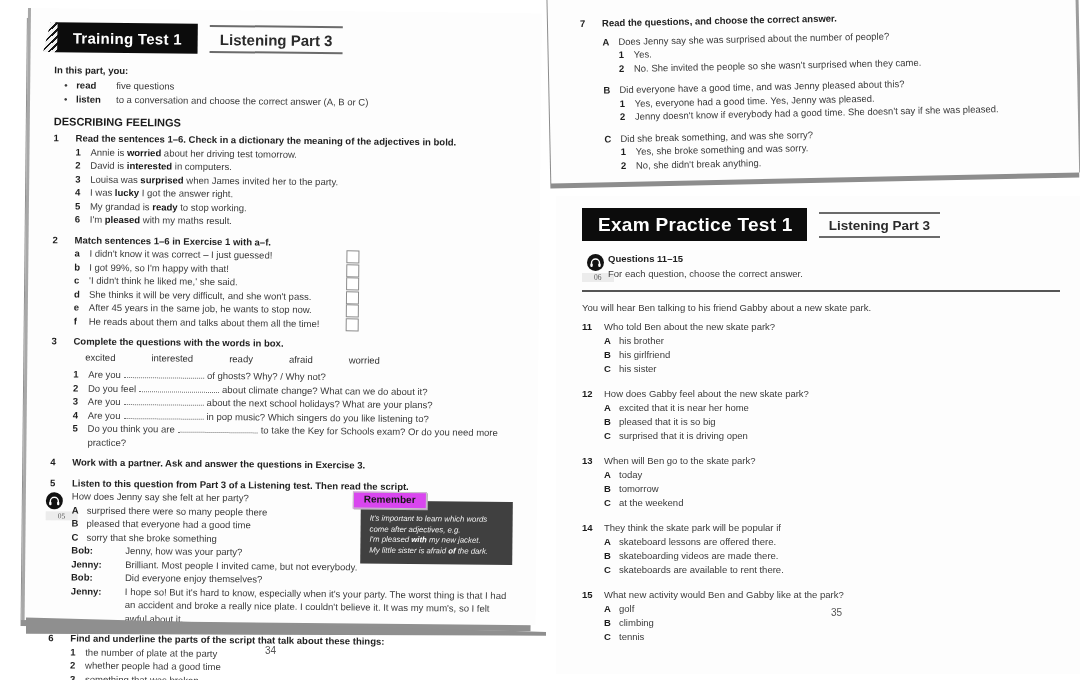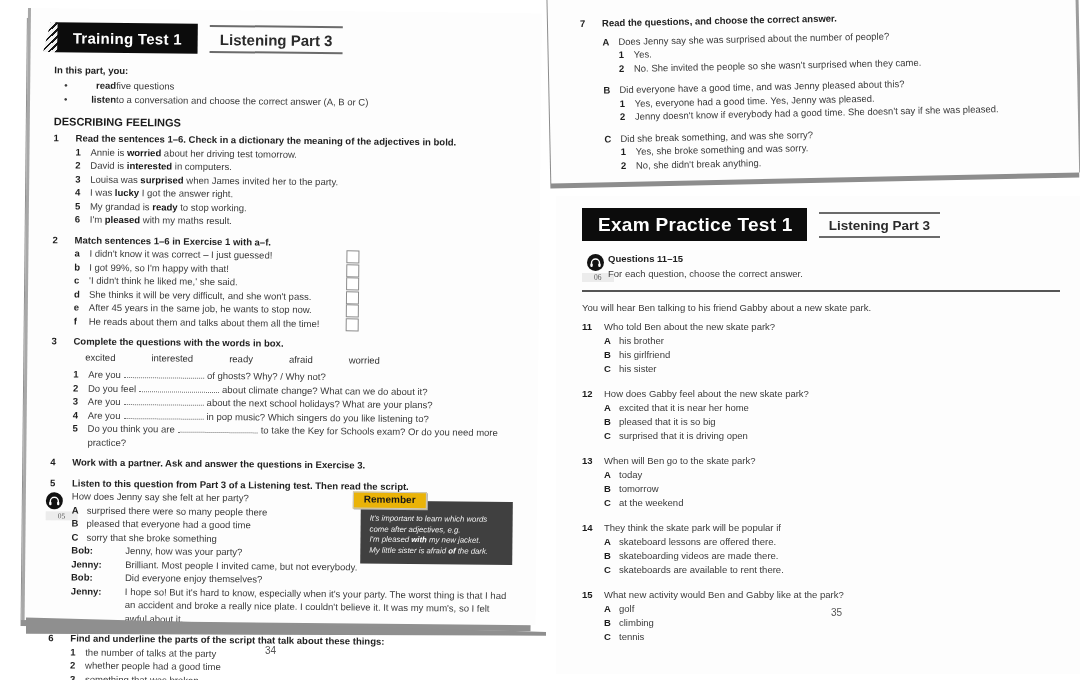--- a/index.html
+++ b/index.html
@@ -44,21 +44,21 @@
     font-weight:bold;font-size:15px;color:#2b2b2b;align-self:center;
     border-top:2px solid #6b6b6b;border-bottom:2px solid #6b6b6b;
     padding:4px 10px 3px;
   }
   .hdr.sm .badge{font-size:19px;padding:6px 14px 5px 16px;}
   .hdr.sm .section-title{font-size:13.5px;}
   
   .intro-title{font-weight:bold;font-size:9.5px;color:#202020;margin-bottom:3px;}
   .bullet-row{display:flex;font-size:9.5px;line-height:14px;margin-left:10px;}
   .bullet-dot{width:12px;flex:none;font-weight:bold;}
-  .bullet-term{font-weight:bold;width:40px;flex:none;color:#1d1d1d;text-align:right;}
+  .bullet-term{font-weight:bold;width:40px;flex:none;color:#1d1d1d;}
   .topic{font-weight:bold;font-size:11px;color:#1c1c1c;margin:9px 0 4px;}
   .ex{margin-bottom:7px;font-size:9.5px;line-height:13.5px;position:relative;}
   .ex-head{display:flex;}
   .enum{font-weight:bold;width:22px;flex:none;color:#1c1c1c;}
   .ex-title{font-weight:bold;color:#222;}
   .ex-body{margin-left:22px;position:relative;}
   .item{display:flex;position:relative;}
   .inum{font-weight:bold;width:15px;flex:none;color:#1d1d1d;}
   b{color:#161616;}
   .blank{display:inline-block;width:80px;border-bottom:1.5px dotted #6f6f6f;height:9px;margin:0 3px;}
@@ -69,21 +69,21 @@
   .audio-circle{width:17px;height:17px;border-radius:50%;background:#121212;display:inline-flex;align-items:center;justify-content:center;}
   .audio-num{font-size:7.5px;line-height:9px;color:#5a5a5a;background:#ececec;padding:0 12px;margin-top:2px;display:inline-block;font-family:Liberation Serif, serif;}
   
   .remember{
     position:absolute;right:2px;top:8px;width:152px;box-sizing:border-box;
     background:#404040;color:#f1f1f1;padding:13px 9px 8px;
     font-size:7.8px;line-height:10.5px;font-style:italic;
   }
   .remember b{color:#ffffff;}
   .remember-tab{
-    position:absolute;top:-9px;left:-8px;background:#eab308;color:#161616;
+    position:absolute;top:-9px;left:-8px;background:#d946ef;color:#161616;
     font-style:normal;font-weight:bold;font-size:10px;padding:2px 10px;
     border:1px solid #c9c9c9;box-shadow:1px 1px 0 #b5b5b5;
   }
   .script-row{display:flex;}
   .speaker{font-weight:bold;width:54px;flex:none;color:#1d1d1d;}
   .line{flex:1;}
   
   .grp{margin:5px 0 8px;}
   .grp-head{display:flex;}
   .glet{font-weight:bold;width:16px;flex:none;color:#1d1d1d;}
@@ -310,21 +310,21 @@
   </div>
 
   <div class="ex">
     <div class="ex-head">
       <span class="enum">6</span>
       <span class="ex-title">Find and underline the parts of the script that talk about these things:</span>
     </div>
     <div class="ex-body">
       <div class="item">
           <span class="inum">1</span>
-          <span>the number of talks at the party</span>
+          <span>the number of plate at the party</span>
         </div>
       <div class="item">
           <span class="inum">2</span>
           <span>whether people had a good time</span>
         </div>
       <div class="item">
           <span class="inum">3</span>
           <span>something that was broken</span>
         </div>
     </div>

